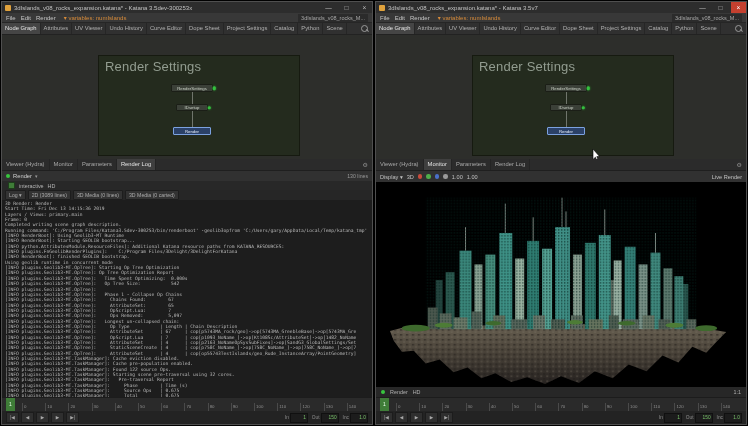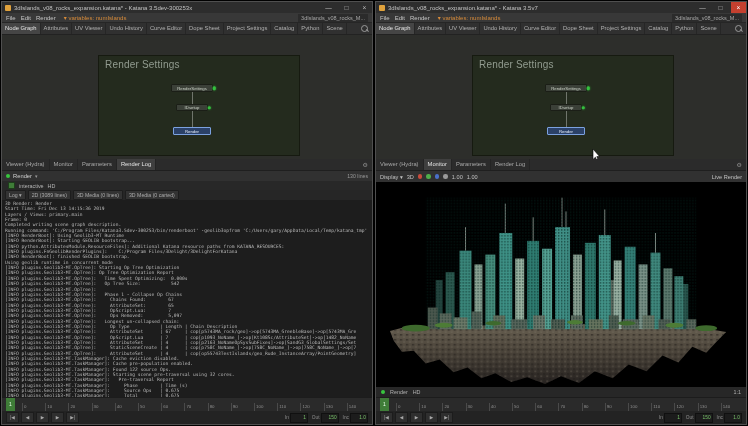--- a/index.html
+++ b/index.html
@@ -27,21 +27,21 @@
             overflow:hidden;border-top:1px solid #262626;border-bottom:1px solid #222}
   .tabwrap{display:flex;height:11px}
   .tab{padding:0 3px;height:11px;line-height:11px;border-right:1px solid #262626;white-space:nowrap}
   .tab:first-child{background:#454545;color:#e5e5e5}
   .strip-icons{margin-left:auto;display:flex;gap:3px;padding-right:4px;align-items:center}
   .search-glyph{width:5px;height:5px;border:1px solid #999;border-radius:50%;position:relative}
   .search-glyph::after{content:"";position:absolute;left:4px;top:4px;width:3px;height:1px;background:#999;transform:rotate(45deg)}
 
   .nodegraph{position:relative;flex:0 0 124px;background:#2d2e2b;overflow:hidden}
   .ng-canvas{position:absolute;left:96px;top:20px;width:200px;height:99px;background:#242b1e;border:1px solid #161a10}
-  .backdrop-title{position:absolute;left:6px;top:3px;font-size:10px;color:#929c90;letter-spacing:.2px}
+  .backdrop-title{position:absolute;left:6px;top:3px;font-size:13px;color:#929c90;letter-spacing:.2px}
   .node{position:absolute;border-radius:1px;font-size:4.3px;display:flex;align-items:center;justify-content:center;
         background:#3b4038;border:1px solid #1b1e17;color:#ccd3c8;box-sizing:border-box}
   .node.selected{background:#2b4168;border-color:#7ba1e0;color:#e2eaf8}
   .led{position:absolute;right:-2px;top:50%;transform:translate(50%,-50%);width:3.5px;height:3.5px;border-radius:50%;
        background:#35c13f;box-shadow:0 0 2px #35c13f}
   .wire{position:absolute;width:1px;background:#70756c}
   .cursor{position:absolute;z-index:5}
 
   .panel-tabs{flex:0 0 11px;background:#2b2b2b;display:flex;align-items:center;font-size:5.8px;color:#a8a8a8;
               border-bottom:1px solid #1f1f1f}

